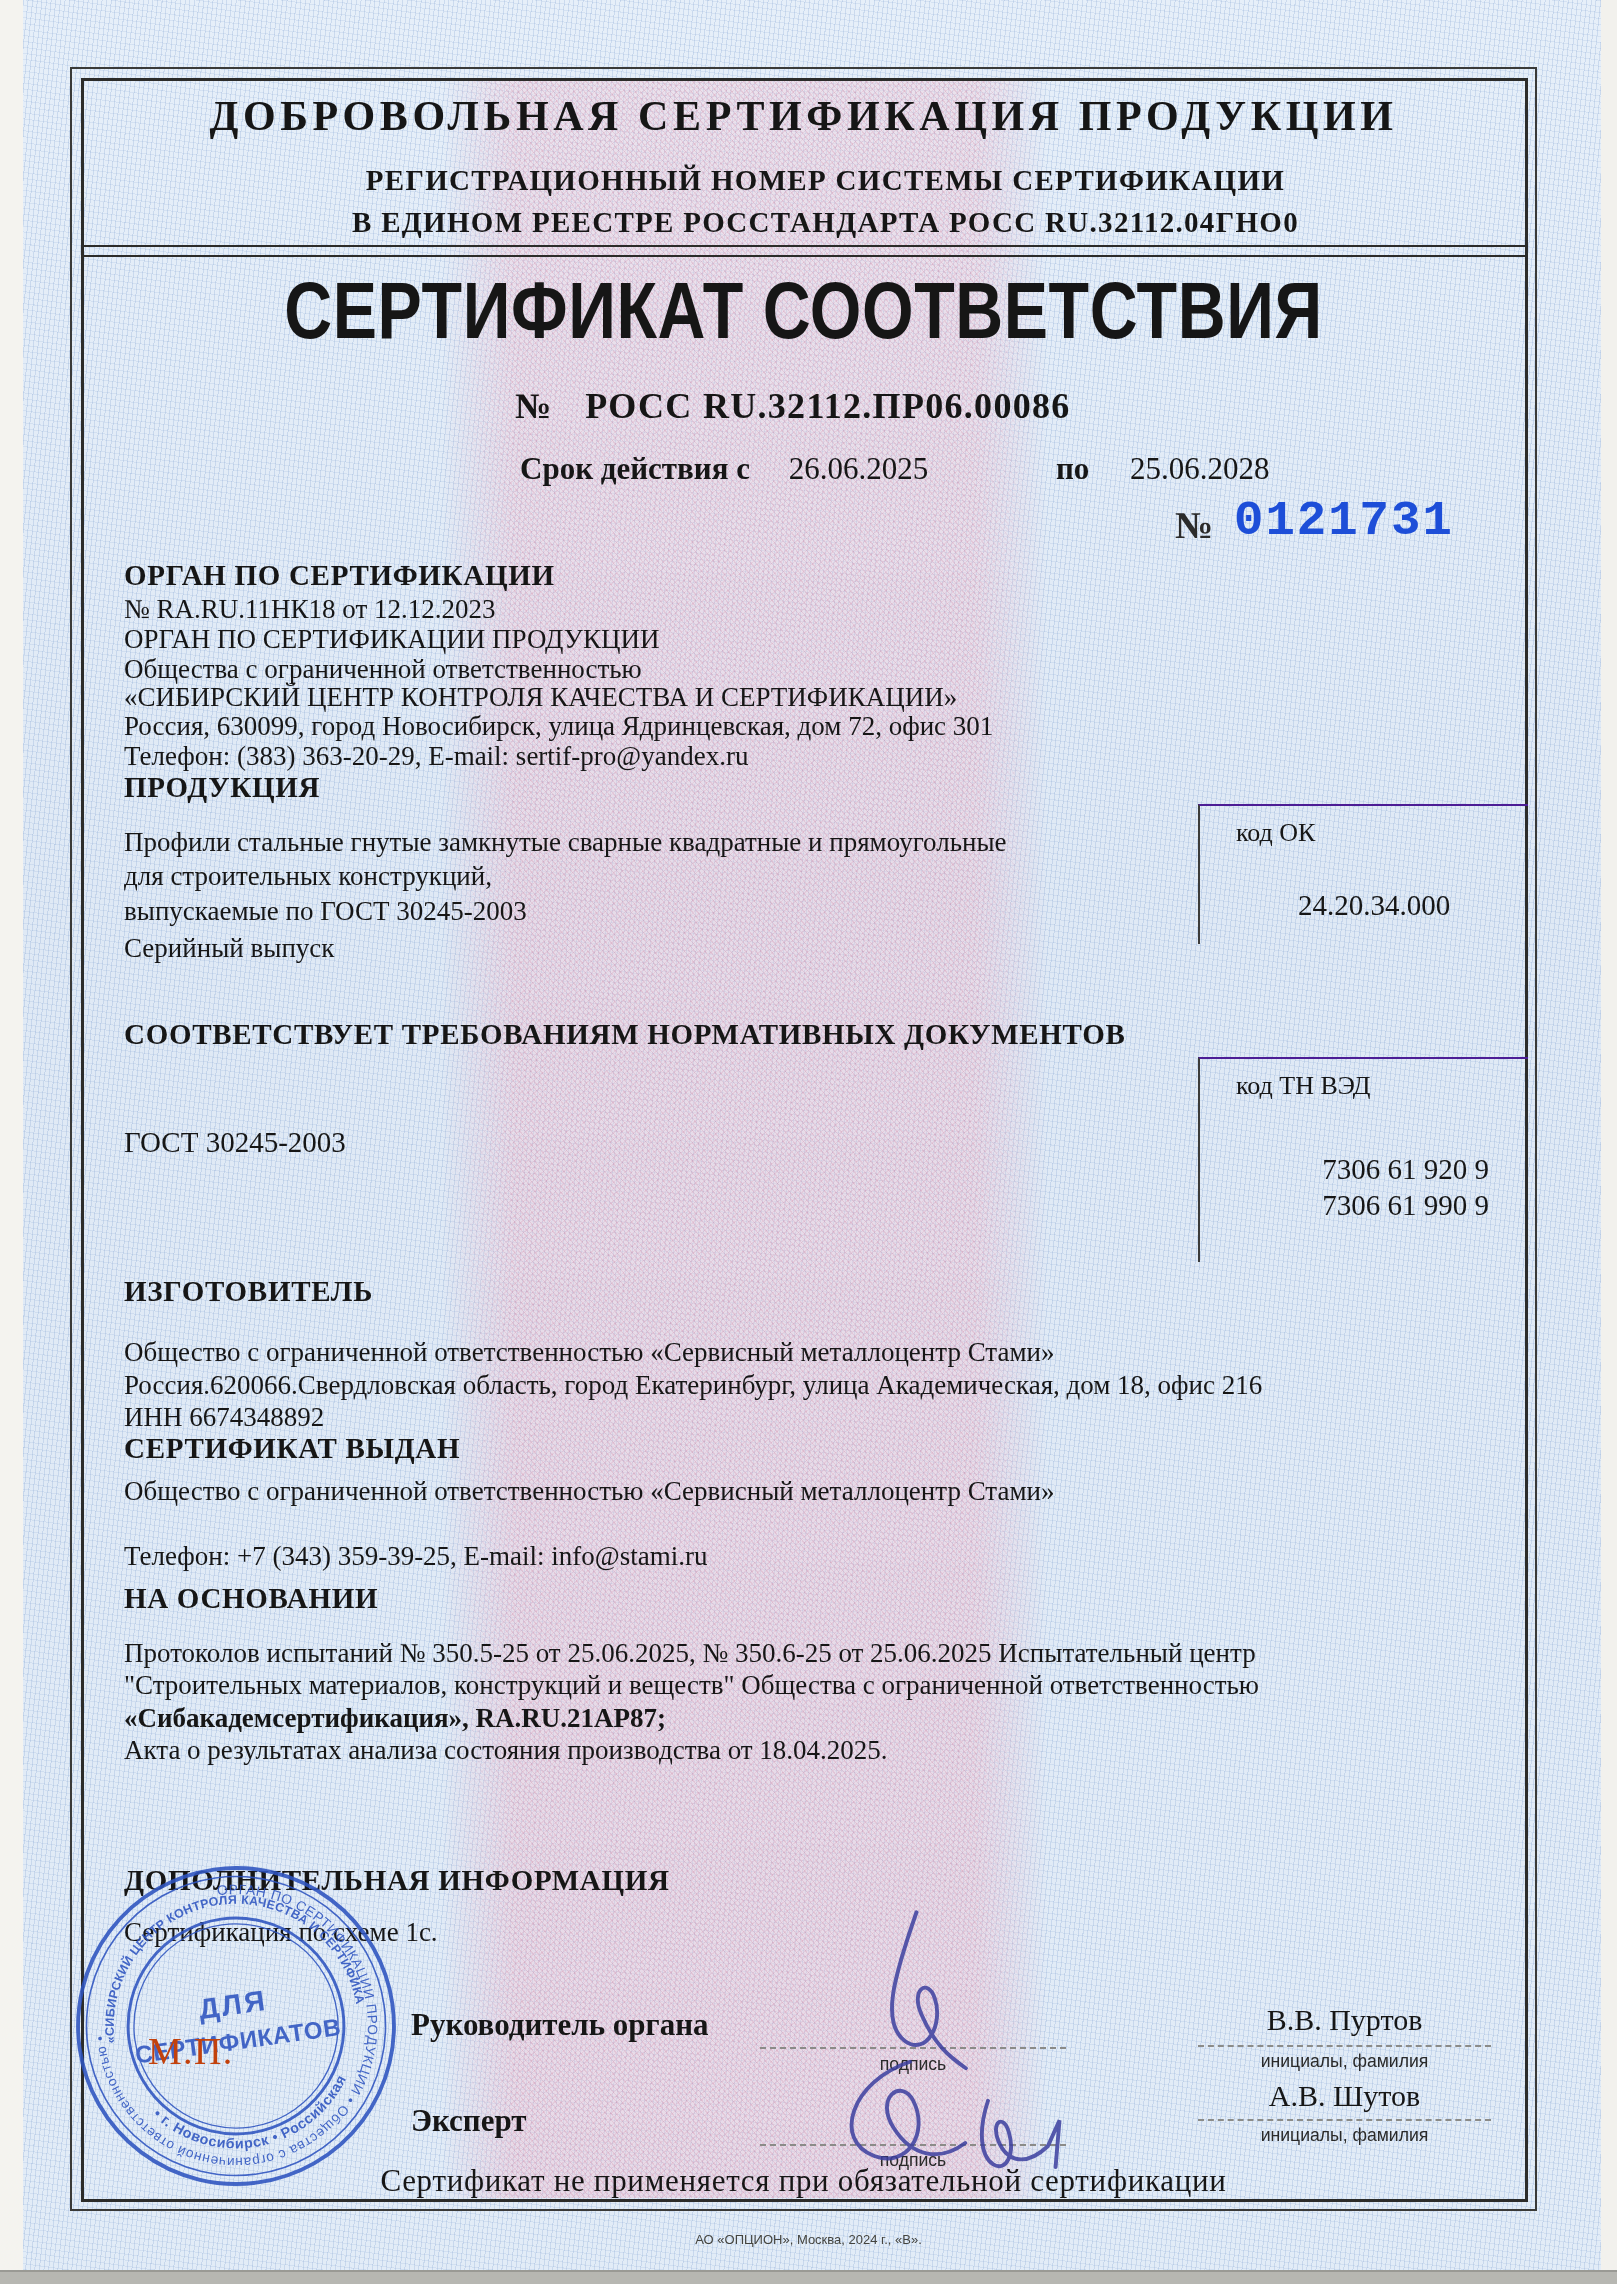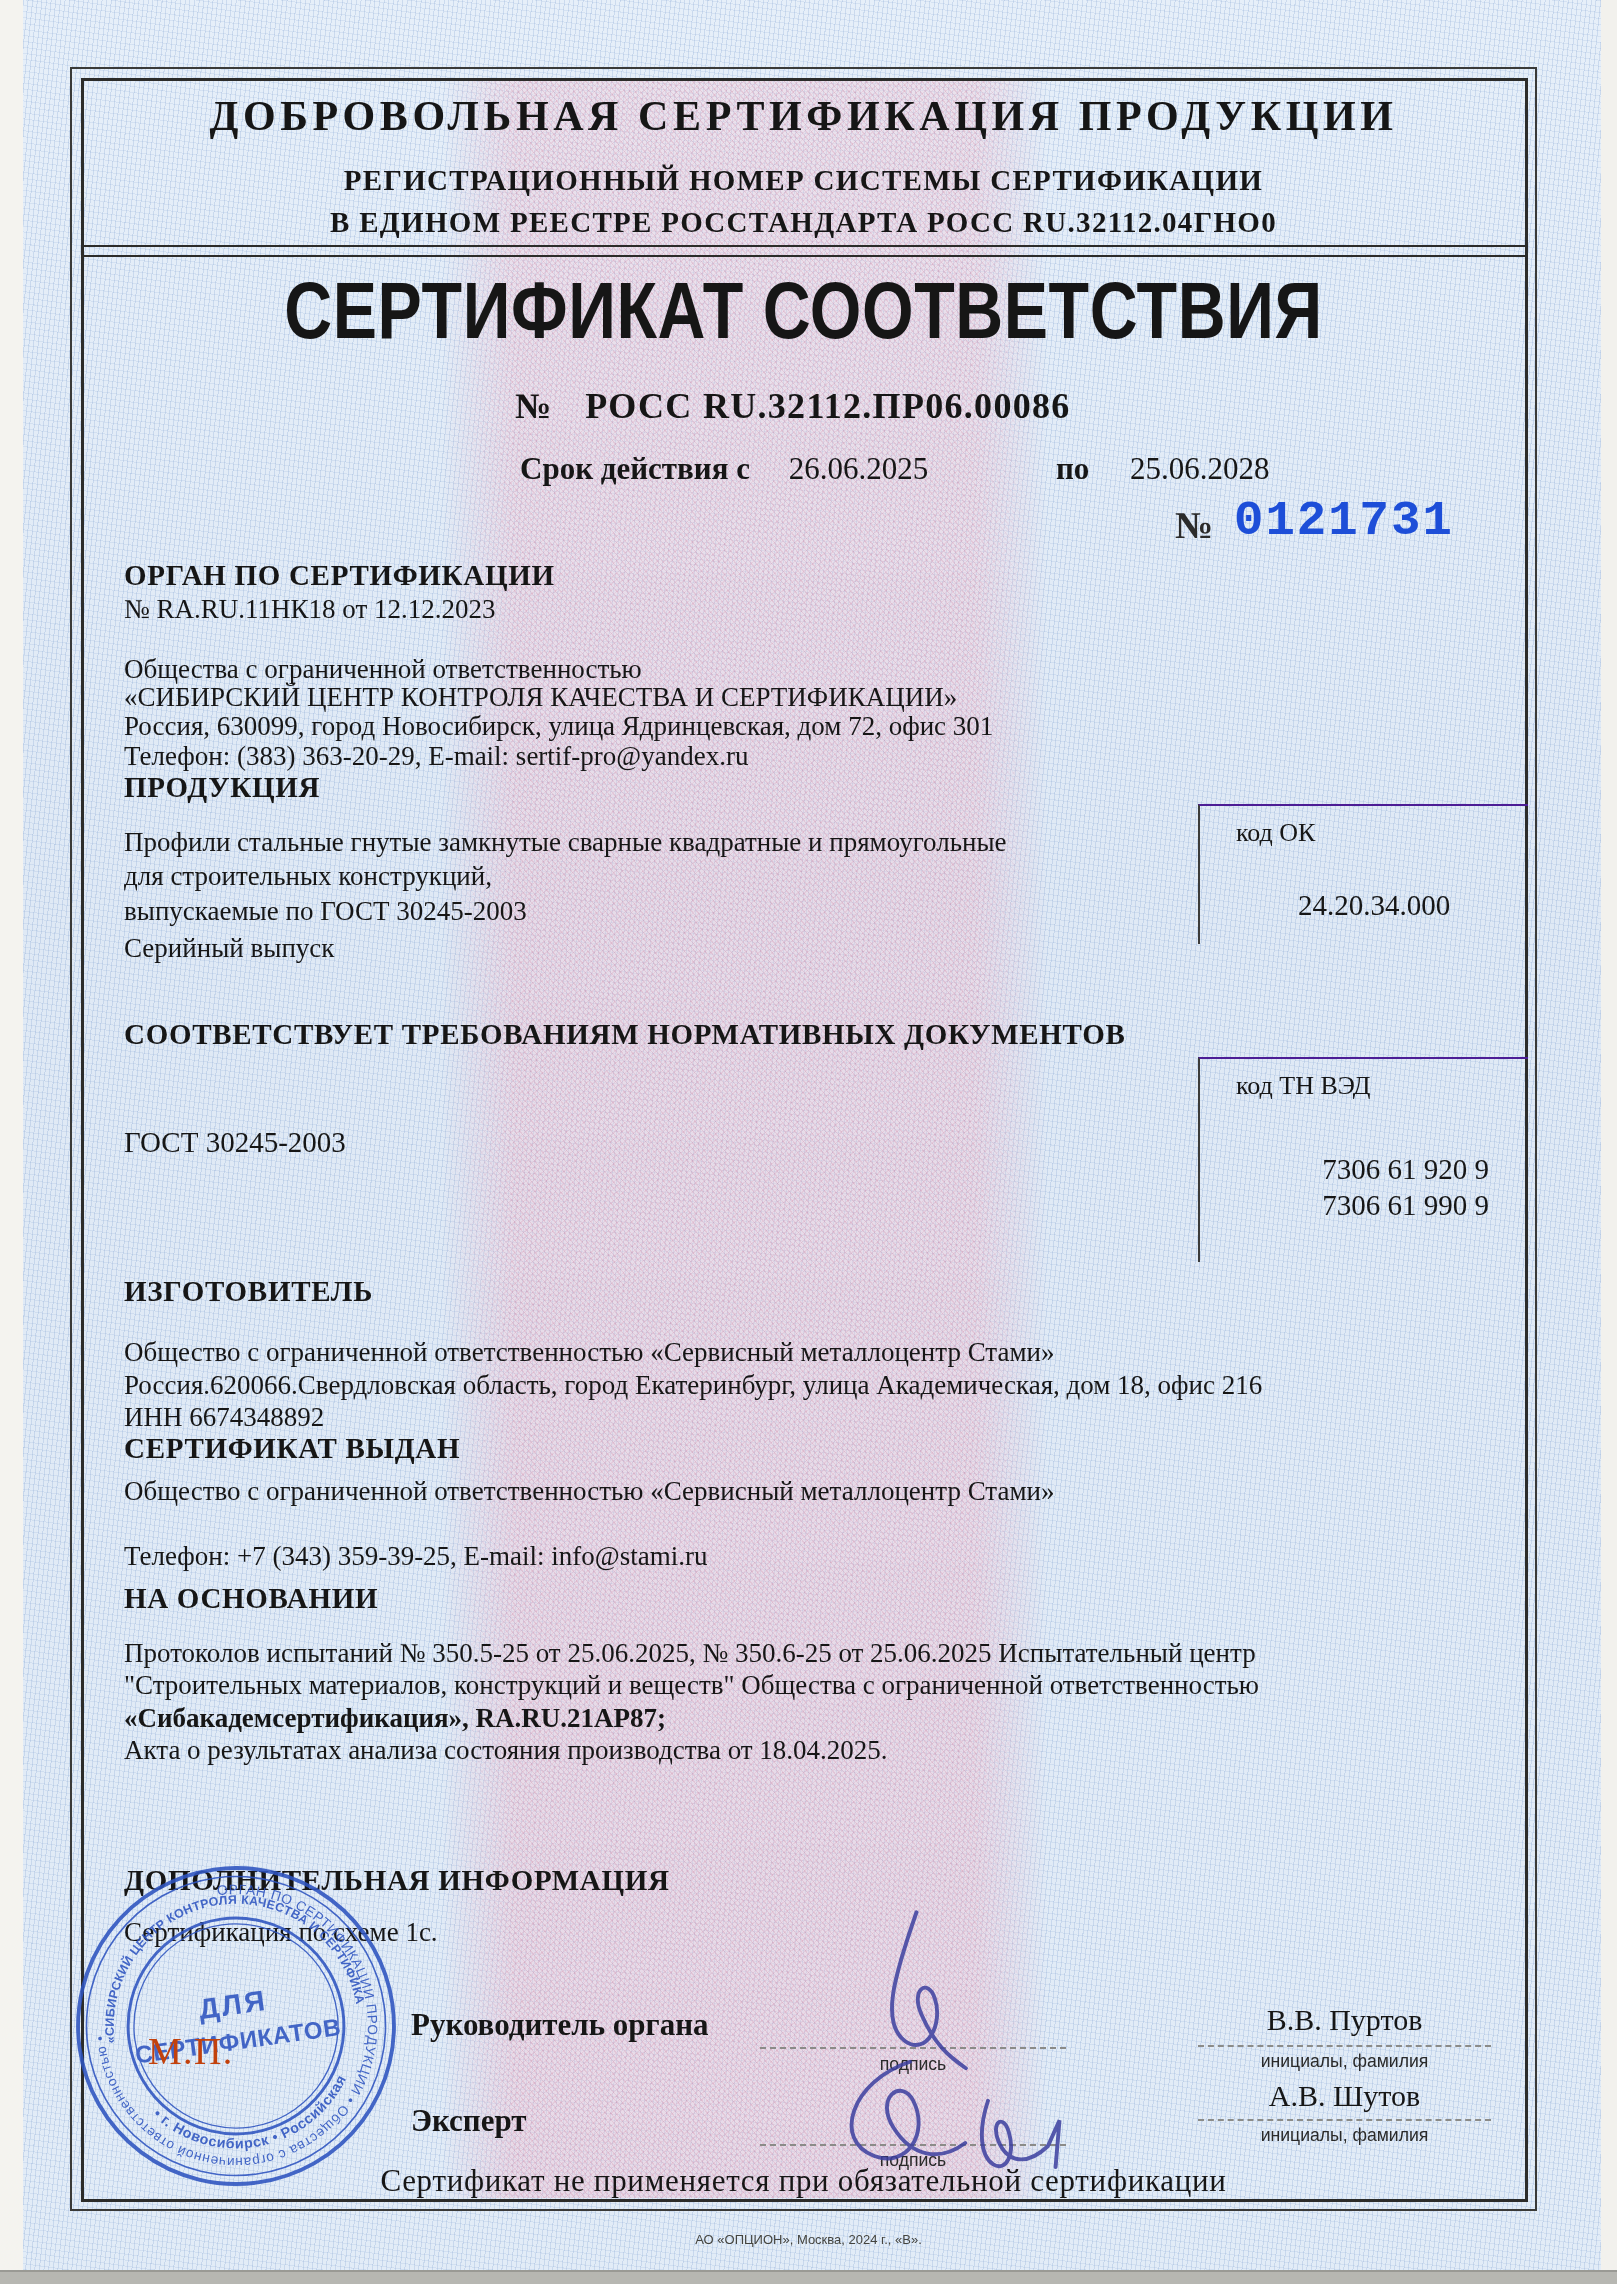--- a/index.html
+++ b/index.html
@@ -27,21 +27,21 @@
   .frame-outer{position:absolute;left:70px;top:67px;width:1463px;height:2140px;
     border:2px solid #3a3a38;}
   .frame-inner{position:absolute;left:81px;top:78px;width:1441px;height:2118px;
     border:3.3px solid #2c2c2a;}
   .sep1{position:absolute;left:81px;top:245px;width:1444px;border-top:2.6px solid #2c2c2a;}
   .sep2{position:absolute;left:81px;top:255px;width:1444px;border-top:2px solid #2c2c2a;}
   
   .abs{position:absolute;white-space:nowrap;}
   .center{left:85px;width:1437px;text-align:center;white-space:nowrap;}
   .hd1{font-weight:bold;font-size:42px;letter-spacing:4.6px;}
-  .hd2{font-weight:bold;font-size:29px;letter-spacing:1.3px;}
+  .hd2{font-weight:bold;font-size:29px;letter-spacing:1.3px;padding-left:22px;}
   .title{font-weight:bold;font-size:79px;letter-spacing:0.7px;
      font-family:"Liberation Sans",sans-serif;transform:scaleX(.84);transform-origin:50% 50%;}
   .h{position:absolute;left:124px;font-weight:bold;font-size:29px;letter-spacing:0.7px;white-space:nowrap;}
   .t{position:absolute;left:124px;font-size:27px;white-space:nowrap;}
   .bold{font-weight:bold;}
   .serial-no{font-family:"Liberation Mono",monospace;font-weight:bold;
      font-size:49px;color:#1d4ed8;letter-spacing:2px;}
   .codebox{position:absolute;border-top:2px solid #4c1d95;border-left:2px solid #3c3c3a;}
   .codebox .lbl{position:absolute;left:36px;top:11.7px;font-size:26px;white-space:nowrap;}
   .sigline{position:absolute;border-top:2px dashed #8b8b88;height:0;}
@@ -88,20 +88,21 @@
     <span style="margin-left:31px;">26.06.2025</span>
     <span class="bold" style="margin-left:120px;">по</span>
     <span style="margin-left:33px;">25.06.2028</span>
   </div>
 
   <div class="abs" style="left:1175px;top:503px;font-size:38px;font-weight:bold;color:#2b2b2b;">№</div>
   <div class="abs serial-no" style="left:1234px;top:493px;">0121731</div>
 
   <div class="h" style="top:559px;">ОРГАН ПО СЕРТИФИКАЦИИ</div>
   <div class="t" style="top:594px;">№ RA.RU.11НК18  от 12.12.2023</div>
+  <div class="t" style="top:624px;">ОРГАН ПО СЕРТИФИКАЦИИ ПРОДУКЦИИ</div>
   <div class="t" style="top:654px;">Общества с ограниченной ответственностью</div>
   <div class="t" style="top:682px;">«СИБИРСКИЙ ЦЕНТР КОНТРОЛЯ КАЧЕСТВА И СЕРТИФИКАЦИИ»</div>
   <div class="t" style="top:711px;">Россия, 630099, город Новосибирск, улица Ядринцевская, дом 72, офис 301</div>
   <div class="t" style="top:741px;">Телефон:  (383) 363-20-29, E-mail: sertif-pro@yandex.ru</div>
 
   <div class="h" style="top:771px;">ПРОДУКЦИЯ</div>
   <div class="t" style="top:827px;">Профили стальные гнутые замкнутые сварные квадратные и прямоугольные</div>
   <div class="t" style="top:861px;">для строительных конструкций,</div>
   <div class="t" style="top:896px;">выпускаемые по  ГОСТ 30245-2003</div>
   <div class="t" style="top:933px;">Серийный выпуск</div>

